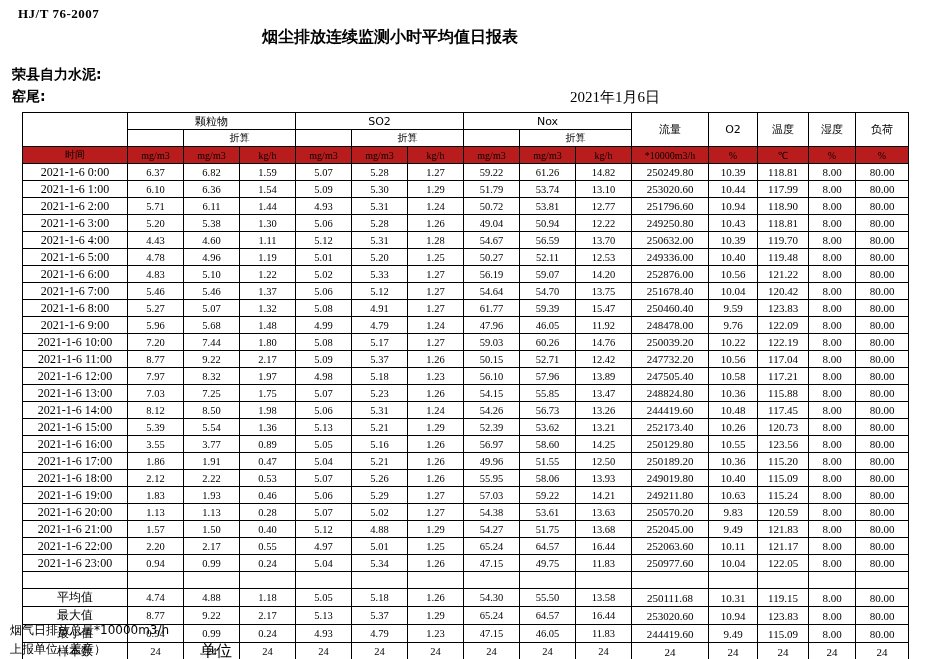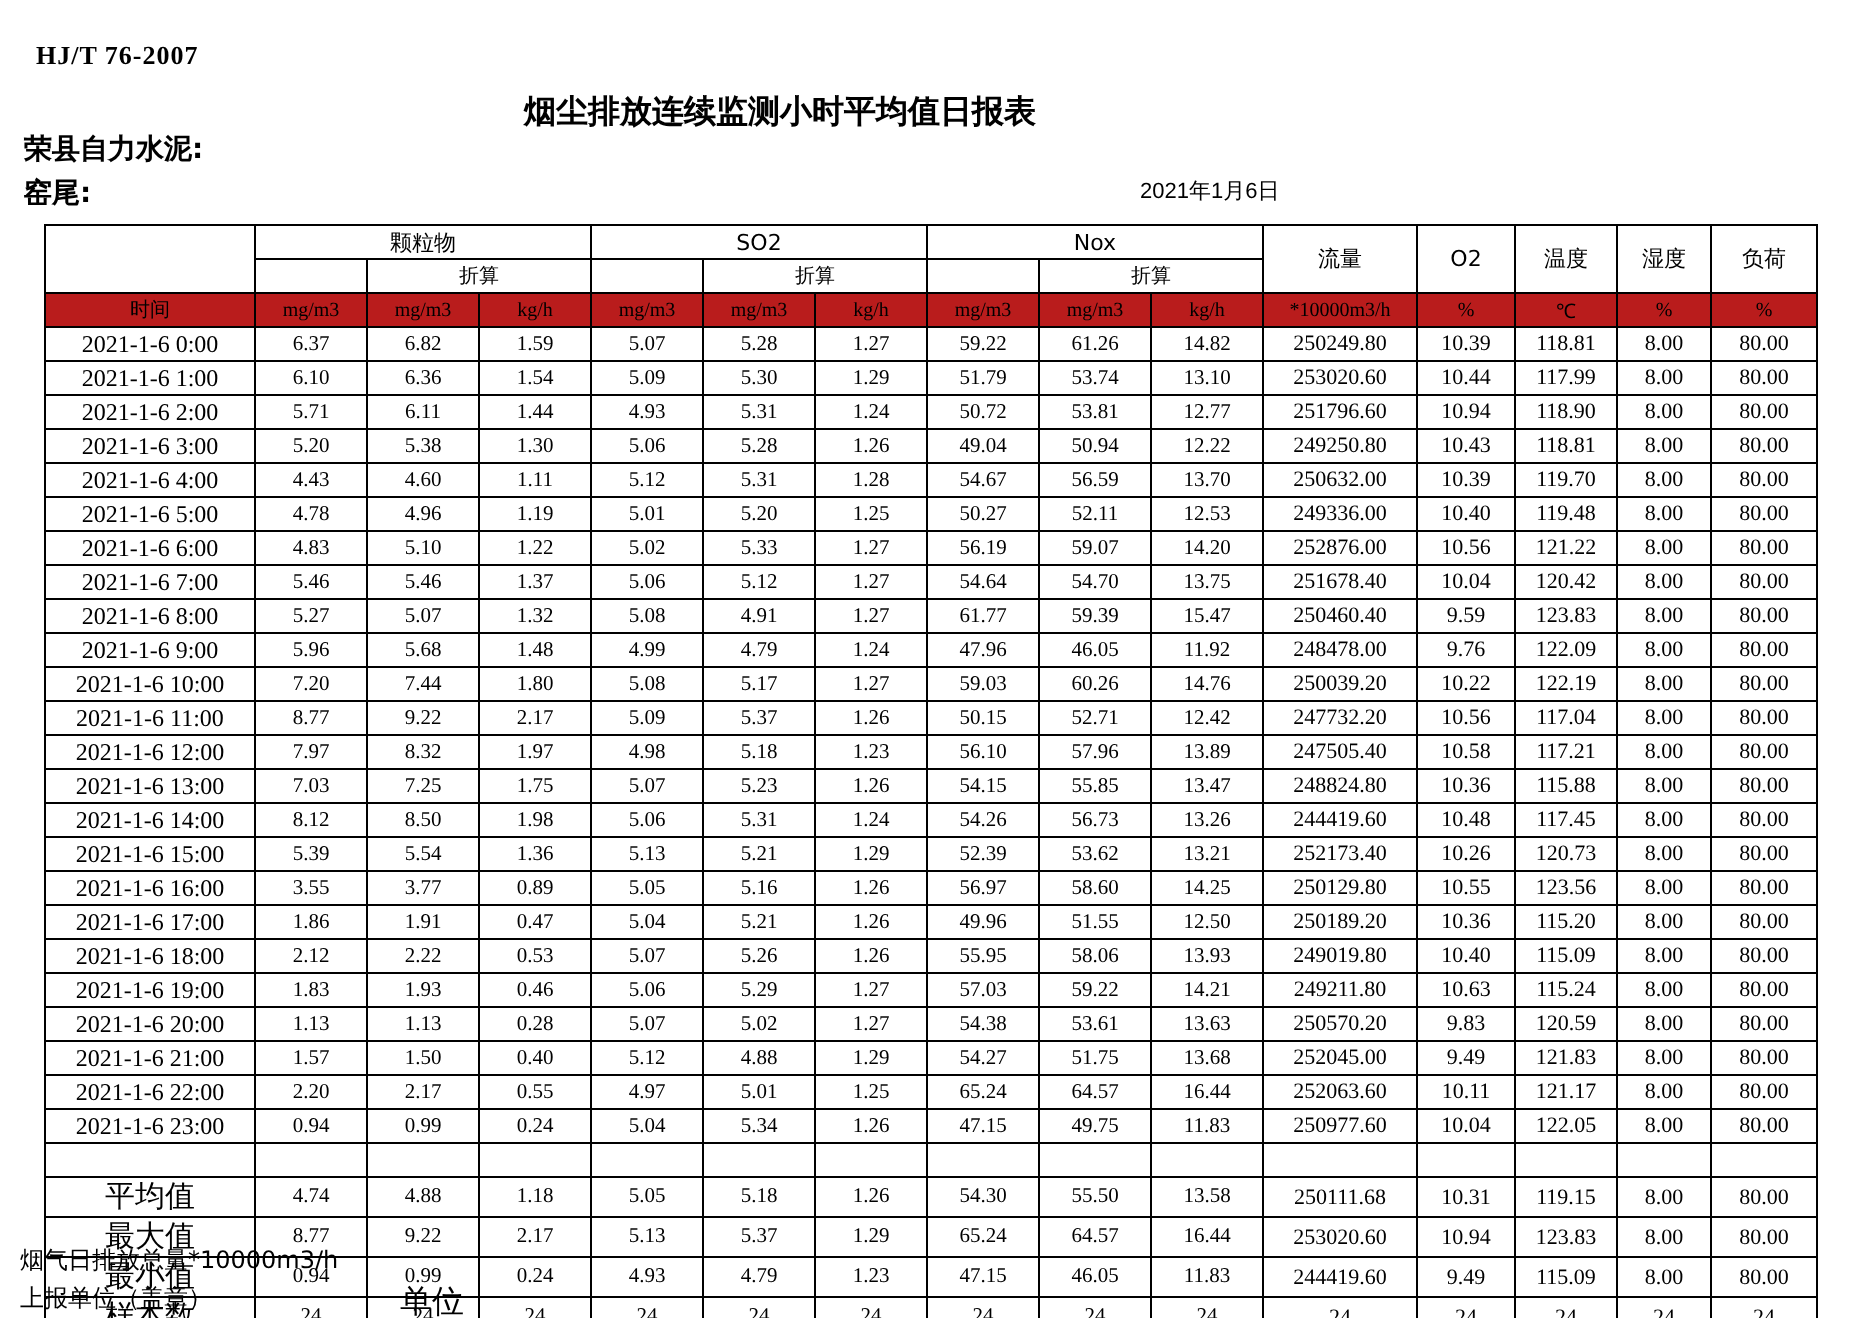--- a/index.html
+++ b/index.html
@@ -11,30 +11,30 @@
     width: 930px;
     height: 659px;
     font-family: "Liberation Serif", serif;
     color: #000000;
     position: relative;
     overflow: hidden;
   }
   .std-code {
     position: absolute;
     left: 18px;
-    top: 20px;
+    top: 6px;
     font-family: "Liberation Serif", serif;
     font-weight: bold;
     font-size: 13px;
     letter-spacing: 0.5px;
   }
   .doc-title {
     position: absolute;
     left: 0;
-    top: 46px;
+    top: 27px;
     width: 780px;
     text-align: center;
     font-family: "DejaVu Sans", sans-serif;
     font-weight: bold;
     font-size: 16px;
   }
   .company {
     position: absolute;
     left: 12px;
     top: 66px;
@@ -47,22 +47,22 @@
     left: 12px;
     top: 88px;
     font-family: "DejaVu Sans", sans-serif;
     font-weight: bold;
     font-size: 14px;
   }
   .report-date {
     position: absolute;
     left: 570px;
     top: 88px;
-    font-family: Liberation Sans, sans-serif;
-    font-size: 11px;
+    font-family: Liberation Serif, serif;
+    font-size: 15px;
   }
   table.main {
     position: absolute;
     left: 22px;
     top: 112px;
     border-collapse: collapse;
     font-size: 11px;
     font-family: "Liberation Serif", serif;
   }
   table.main td, table.main th {
@@ -105,21 +105,21 @@
   .num-load { width: 52px; }
   .spacer-row td {
     height: 6px;
     border-left: 1px solid #000;
     border-right: 1px solid #000;
     border-top: 1px solid #000;
     border-bottom: 1px solid #000;
   }
   .summary-label {
     font-family: "DejaVu Sans", sans-serif;
-    font-size: 15px;
+    font-size: 12px;
   }
   .total-row td {
     border: none;
     font-size: 11px;
     height: 18px;
   }
   .total-row td.bordered-cell {
     border: 1px solid #000;
   }
   .total-label {

